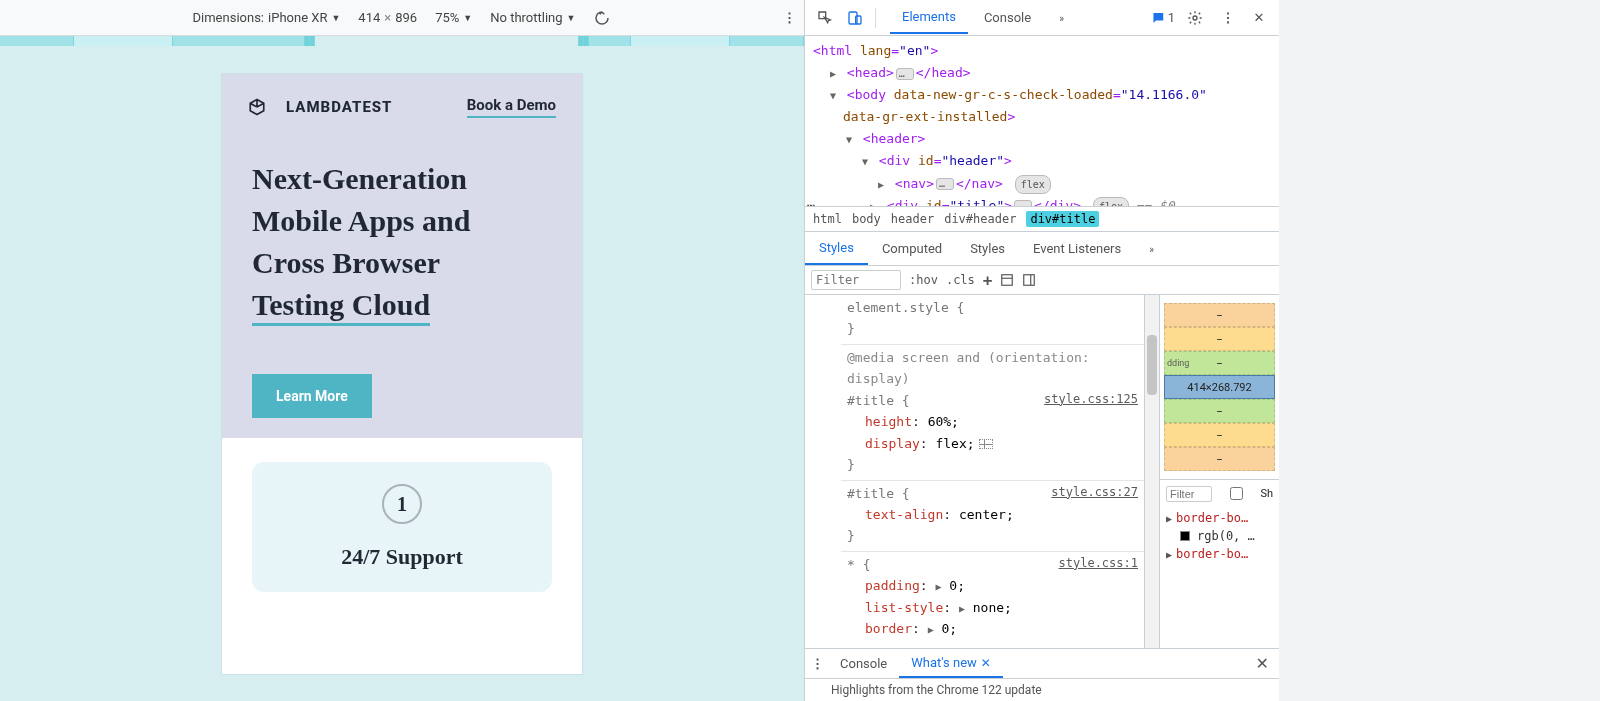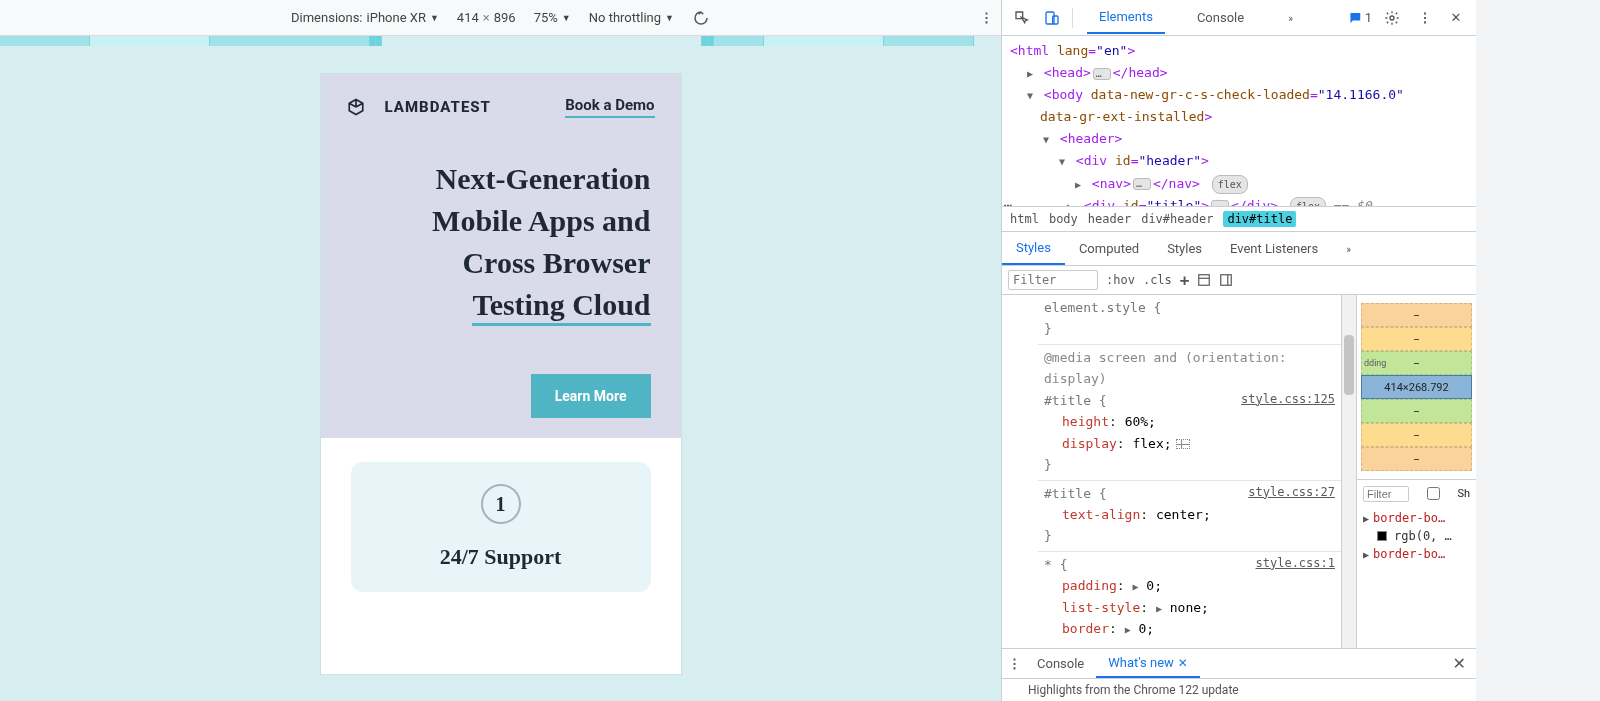--- a/index.html
+++ b/index.html
@@ -17,50 +17,50 @@
     --attr-val:#1a0dab;
     --css-prop:#c0392b;
     --css-val:#000;
     --link-src:#5b5b5b;
     --gray-pill:#e5e5e5;
     --highlight-crumb:#4dd0e1;
     --code-font: Consolas, Menlo, monospace;
   }
   *{box-sizing:border-box;}
   body{margin:0;padding:0;font-family:"Segoe UI",Roboto,Arial,sans-serif;font-size:13px;color:#222;background:#f1f3f4;}
-  .app{display:flex;width:1476px;height:701px;overflow:hidden;}
+  .app{display:flex;width:1279px;height:701px;overflow:hidden;}
   
   .preview-pane{flex:1 1 auto;display:flex;flex-direction:column;min-width:0;background:var(--bg-page);}
   .device-toolbar{height:36px;display:flex;align-items:center;justify-content:center;gap:18px;padding:0 12px;background:#f8f9fa;border-bottom:1px solid #dadce0;font-size:13px;color:#444;position:relative;}
   .device-toolbar .right-tools{position:absolute;right:10px;display:flex;align-items:center;gap:12px;}
   .device-toolbar .item{display:flex;align-items:center;gap:4px;cursor:pointer;}
   .device-toolbar .dim-sep{color:#888;}
   .dropdown-caret{font-size:9px;}
   .ruler{height:18px;background:var(--bg-page);display:flex;align-items:flex-start;border-bottom:1px solid rgba(0,0,0,0);}
   .ruler .seg{height:10px;background:#a0e2e8;margin-top:0;border-right:1px solid #7fd5dd;}
   .viewport-wrap{flex:1;display:flex;justify-content:center;align-items:flex-start;padding-top:20px;overflow:hidden;}
   .device-frame{width:360px;height:600px;background:var(--bg-viewport);box-shadow:0 0 0 1px rgba(0,0,0,0.05);}
   .site{width:100%;height:100%;display:flex;flex-direction:column;overflow:hidden;}
   .site-header{display:flex;justify-content:space-between;align-items:center;padding:22px 26px 0 26px;}
   .logo{display:flex;align-items:center;gap:20px;font-weight:800;letter-spacing:1px;color:var(--text-dark);font-size:15px;}
   .logo-mark{width:18px;height:18px;}
   .demo-link{font-weight:700;color:var(--text-dark);font-size:15px;border-bottom:2px solid var(--teal);padding-bottom:2px;cursor:pointer;}
-  .hero{padding:40px 30px 0 30px;text-align:right;}
+  .hero{padding:40px 30px 0 30px;text-align:left;}
   .hero h1{font-family:Georgia,"Times New Roman",serif;font-weight:700;color:var(--text-dark);font-size:30px;line-height:1.4;margin:0;}
   .hero .underline{border-bottom:3px solid var(--teal);padding-bottom:2px;}
   .learn-btn{display:inline-block;margin-top:48px;background:var(--teal);color:#fff;font-weight:700;font-size:14px;padding:14px 24px;cursor:pointer;}
   .below-hero{margin-top:20px;background:var(--bg-white);flex:1;padding:24px 30px 0 30px;}
   .card{background:var(--bg-card);border-radius:12px;padding:22px 20px;text-align:center;}
   .step-badge{width:40px;height:40px;border-radius:50%;border:2px solid #a8b2bb;display:flex;align-items:center;justify-content:center;margin:0 auto 20px auto;font-family:Georgia,serif;font-size:20px;font-weight:bold;color:var(--text-dark);}
   .card h3{font-family:Georgia,serif;font-size:22px;font-weight:700;margin:0;color:var(--text-dark);}
   
   .devtools{width:475px;flex:0 0 475px;background:#fff;border-left:1px solid var(--panel-border);display:flex;flex-direction:column;min-height:0;}
   .dt-topbar{height:36px;display:flex;align-items:center;border-bottom:1px solid var(--panel-border);padding:0 8px;gap:6px;font-size:13px;}
   .dt-topbar .icon-btn{width:24px;height:24px;display:flex;align-items:center;justify-content:center;cursor:pointer;color:#555;}
-  .dt-topbar .tabs{display:flex;align-items:center;gap:20px;margin-left:6px;}
+  .dt-topbar .tabs{display:flex;align-items:center;gap:4px;margin-left:6px;}
   .dt-tab{padding:8px 12px;cursor:pointer;color:#555;}
   .dt-tab.active{color:#1a73e8;border-bottom:2px solid #1a73e8;}
   .dt-topbar .right{margin-left:auto;display:flex;align-items:center;gap:8px;}
   .elements-panel{display:flex;flex-direction:column;min-height:0;flex:1;}
   .dom-tree{font-family:var(--code-font);font-size:13px;padding:4px 6px 4px 2px;line-height:1.7;max-height:170px;overflow:hidden;}
   .dom-line{white-space:nowrap;}
   .dom-tag{color:var(--tag-purple);}
   .dom-attr-name{color:var(--attr-name);}
   .dom-attr-val{color:var(--attr-val);}
   .expander{display:inline-block;width:12px;text-align:center;color:#666;cursor:pointer;font-size:10px;}

